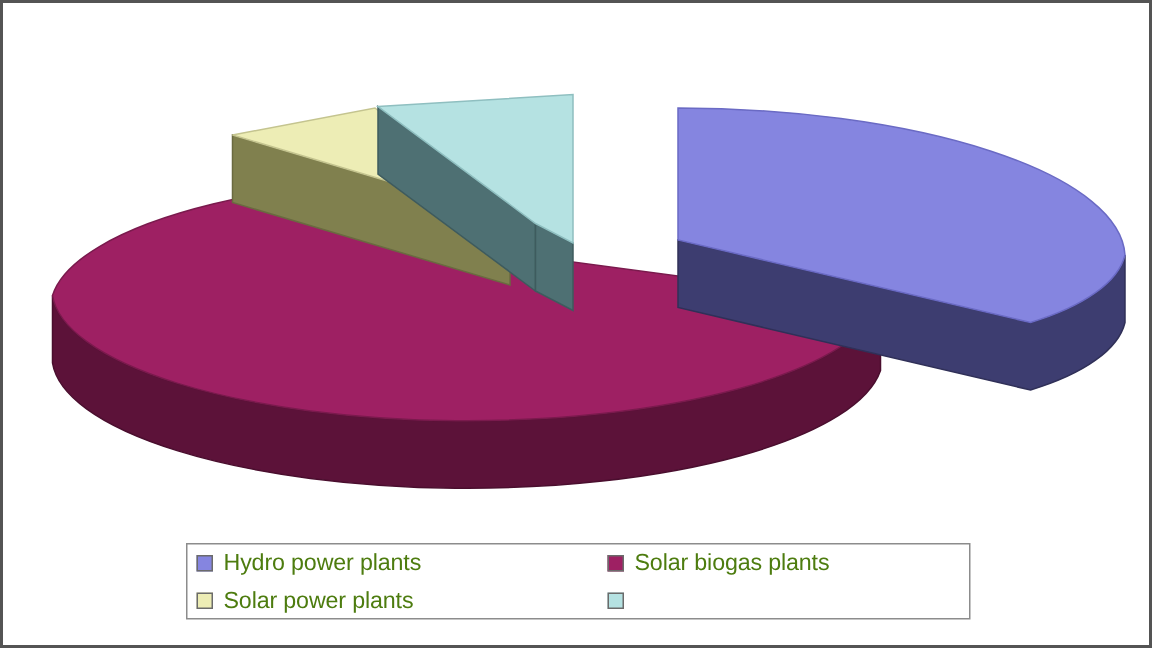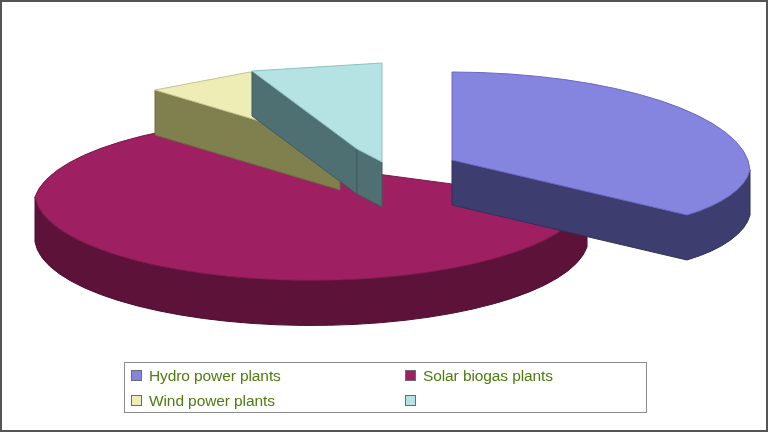--- a/index.html
+++ b/index.html
@@ -151,21 +151,21 @@
       <span class="legend-label">Hydro power plants</span>
     </div>
 
     <div class="legend-item">
       <span class="legend-swatch" style="background:#9E2063"></span>
       <span class="legend-label">Solar biogas plants</span>
     </div>
 
     <div class="legend-item">
       <span class="legend-swatch" style="background:#EDEDB5"></span>
-      <span class="legend-label">Wind power plants</span>
+      <span class="legend-label">Solar power plants</span>
     </div>
 
     <div class="legend-item">
       <span class="legend-swatch" style="background:#B5E2E2"></span>
     </div>
 
   </div>
 
 </div>
 

